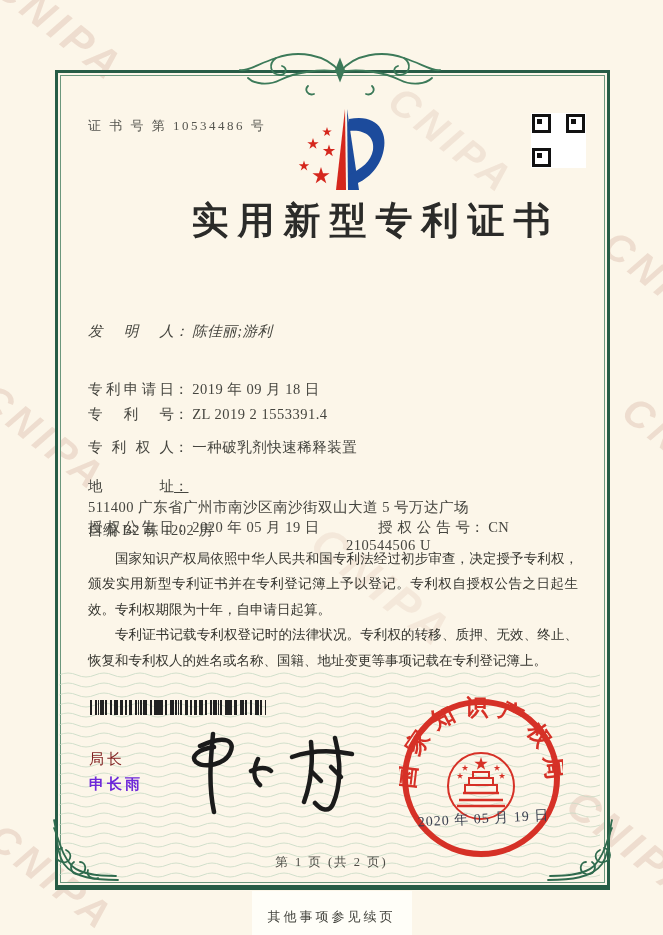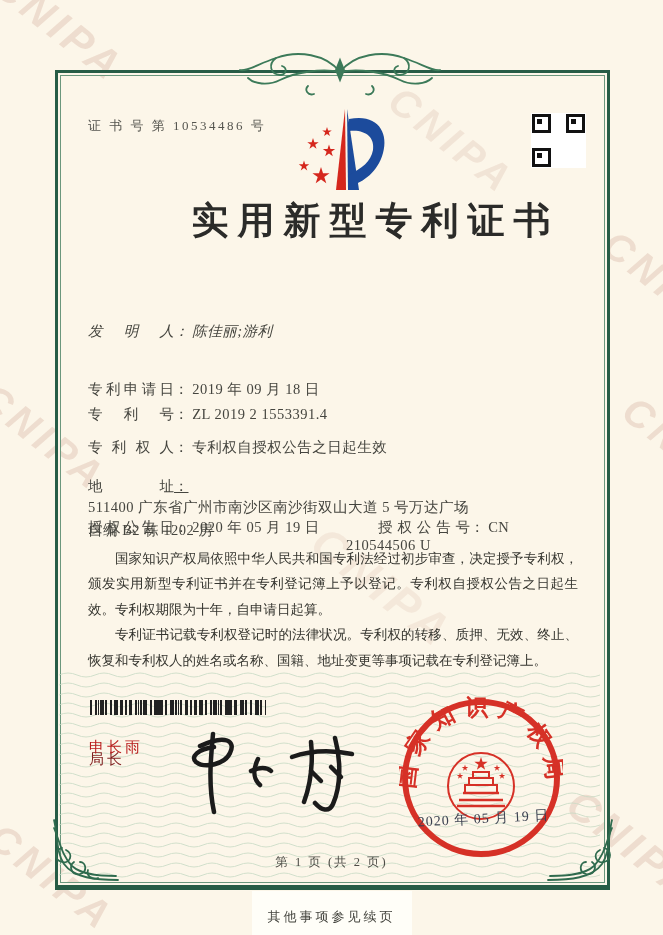--- a/index.html
+++ b/index.html
@@ -35,21 +35,21 @@
   .grant2{position:absolute;left:258px;top:0;}
   .paras{position:absolute;left:88px;top:546px;width:490px;font-size:13.5px;line-height:1.88;
          color:#35352f;text-align:justify;}
   .paras p{margin:0;text-indent:2em;}
   .barcode{position:absolute;left:90px;top:700px;width:176px;height:15px;
       background-image:
         repeating-linear-gradient(90deg,#222 0 2px,transparent 2px 5px),
         repeating-linear-gradient(90deg,#222 0 1px,transparent 1px 8px),
         repeating-linear-gradient(90deg,transparent 0 11px,#222 11px 14px);}
   .signer-title{position:absolute;left:89px;top:750px;font-size:15px;letter-spacing:3px;color:#7f1d1d;}
-  .signer-name{position:absolute;left:89px;top:738px;font-size:15px;letter-spacing:3px;color:#b91c1c;}
+  .signer-name{position:absolute;left:89px;top:775px;font-size:15px;letter-spacing:3px;color:#6d28d9;font-weight:bold;}
   .sig{position:absolute;left:172px;top:726px;z-index:3;}
   .seal{position:absolute;left:399px;top:696px;z-index:4;opacity:.95;}
   .seal-date{position:absolute;left:406px;top:810px;width:155px;text-align:center;font-size:14px;
              color:#3a4050;letter-spacing:1px;transform:rotate(-3deg);z-index:5;}
   .page-info{position:absolute;left:0;width:663px;top:854px;text-align:center;font-size:12.5px;
              color:#4c4c46;letter-spacing:2px;z-index:3;}
   .footer-note{position:absolute;left:50%;transform:translateX(-50%);top:891px;background:#fffef8;
              padding:17px 16px;font-size:13px;letter-spacing:3px;color:#44443e;z-index:3;}
   .flourish-top{position:absolute;left:238px;top:42px;z-index:3;}
   .flourish-bl{position:absolute;left:48px;top:818px;z-index:3;}
@@ -168,21 +168,21 @@
     <div class="row" style="top:361px;margin-top:44px;">
       <span class="lbl">专利号</span><span>：</span>
       <span class="val">ZL 2019 2 1553391.4</span>
     </div>
     <div class="row" style="top:380px;">
       <span class="lbl">专利申请日</span><span>：</span>
       <span class="val">2019 年 09 月 18 日</span>
     </div>
     <div class="row" style="top:438px;">
       <span class="lbl">专利权人</span><span>：</span>
-      <span class="val">专利权自授权公告之日起生效</span>
+      <span class="val">一种破乳剂快速稀释装置</span>
     </div>
     <div class="row" style="top:477px;text-decoration:underline;">
       <span class="lbl">地址</span><span>：</span>
       <span class="val val-wrap">511400 广东省广州市南沙区南沙街双山大道 5 号万达广场自编 B2 栋 1202 房</span>
     </div>
     <div class="row" style="top:518px;">
       <span class="lbl">授权公告日</span><span>：</span>
       <span class="val">2020 年 05 月 19 日</span>
       <span class="grant2">
         <span class="lbl2">授权公告号</span><span>：</span>

